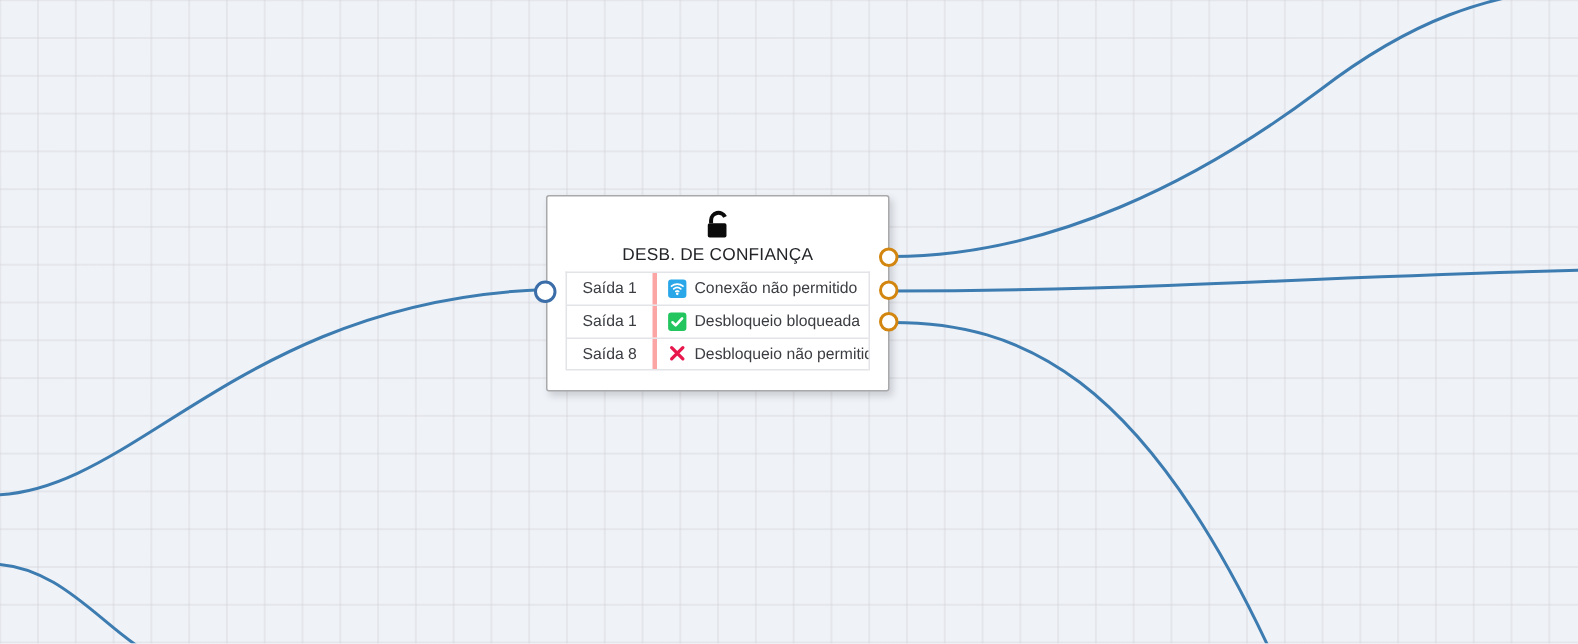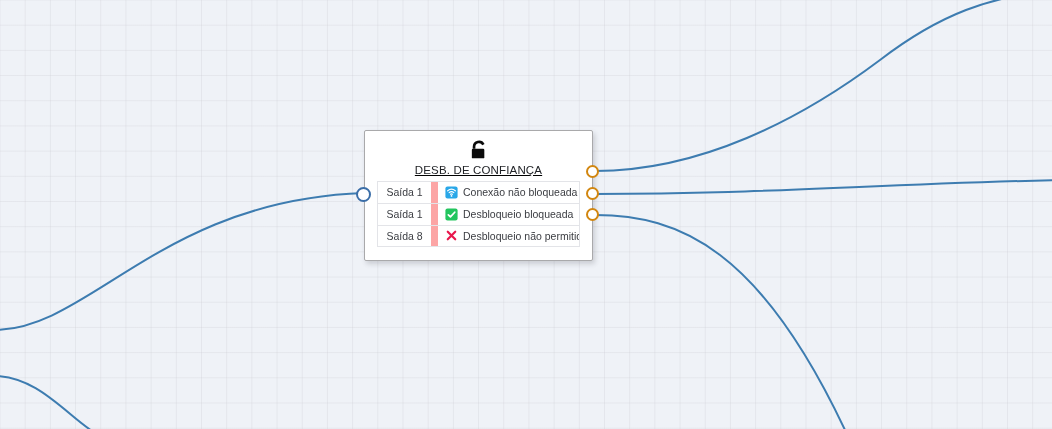--- a/index.html
+++ b/index.html
@@ -55,21 +55,20 @@
     background: #ffffff;
     border: 1px solid #a9a9ab;
     border-radius: 2px;
     box-shadow: 2px 3px 5px rgba(60,60,70,0.20);
     z-index: 3;
   }
 
   .node-header {
     padding-top: 9px;
     text-align: center;
-    text-decoration: underline;
   }
 
   .lock-icon {
     display: block;
     margin: 0 auto;
     width: 22px;
     height: 22px;
   }
 
   .node-title {
@@ -96,21 +95,21 @@
   }
   .row-label {
     width: 60px;
     flex: 0 0 60px;
     height: 100%;
     display: flex;
     align-items: center;
     justify-content: center;
     font-size: 10.5px;
     color: #3b3d42;
-    border-right: 7px solid #fca5a5;
+    border-right: 3px solid #fca5a5;
     white-space: nowrap;
   }
   .row-body {
     flex: 1;
     height: 100%;
     display: flex;
     align-items: center;
     padding-left: 7px;
     gap: 5px;
     overflow: hidden;
@@ -179,21 +178,21 @@
     <div class="row">
       <div class="row-label">Saída 1</div>
       <div class="row-body">
         <svg class="row-icon" viewBox="0 0 16 16">
           <rect x="0.5" y="0.5" width="15" height="15" rx="2.6" fill="#29a7e8"></rect>
           <path d="M3.3 5.9 A7.2 7.2 0 0 1 12.7 5.9" fill="none" stroke="#ffffff" stroke-width="1.45" stroke-linecap="round"></path>
           <path d="M5.1 8.1 A4.5 4.5 0 0 1 10.9 8.1" fill="none" stroke="#ffffff" stroke-width="1.45" stroke-linecap="round"></path>
           <path d="M6.8 10.2 A2.1 2.1 0 0 1 9.2 10.2" fill="none" stroke="#ffffff" stroke-width="1.4" stroke-linecap="round"></path>
           <circle cx="8" cy="12.2" r="1.05" fill="#ffffff"></circle>
         </svg>
-        <span class="row-text">Conexão não bloqueada</span>
+        <span class="row-text">Conexão não permitido</span>
       </div>
     </div>
 
     <div class="row">
       <div class="row-label">Saída 1</div>
       <div class="row-body">
         <svg class="row-icon" viewBox="0 0 16 16">
           <rect x="0.5" y="0.5" width="15" height="15" rx="2.6" fill="#22c55e"></rect>
           <path d="M4.1 8.4 L6.7 11.0 L12.0 5.2" fill="none" stroke="#ffffff" stroke-width="2.1" stroke-linecap="round" stroke-linejoin="round"></path>
         </svg>

